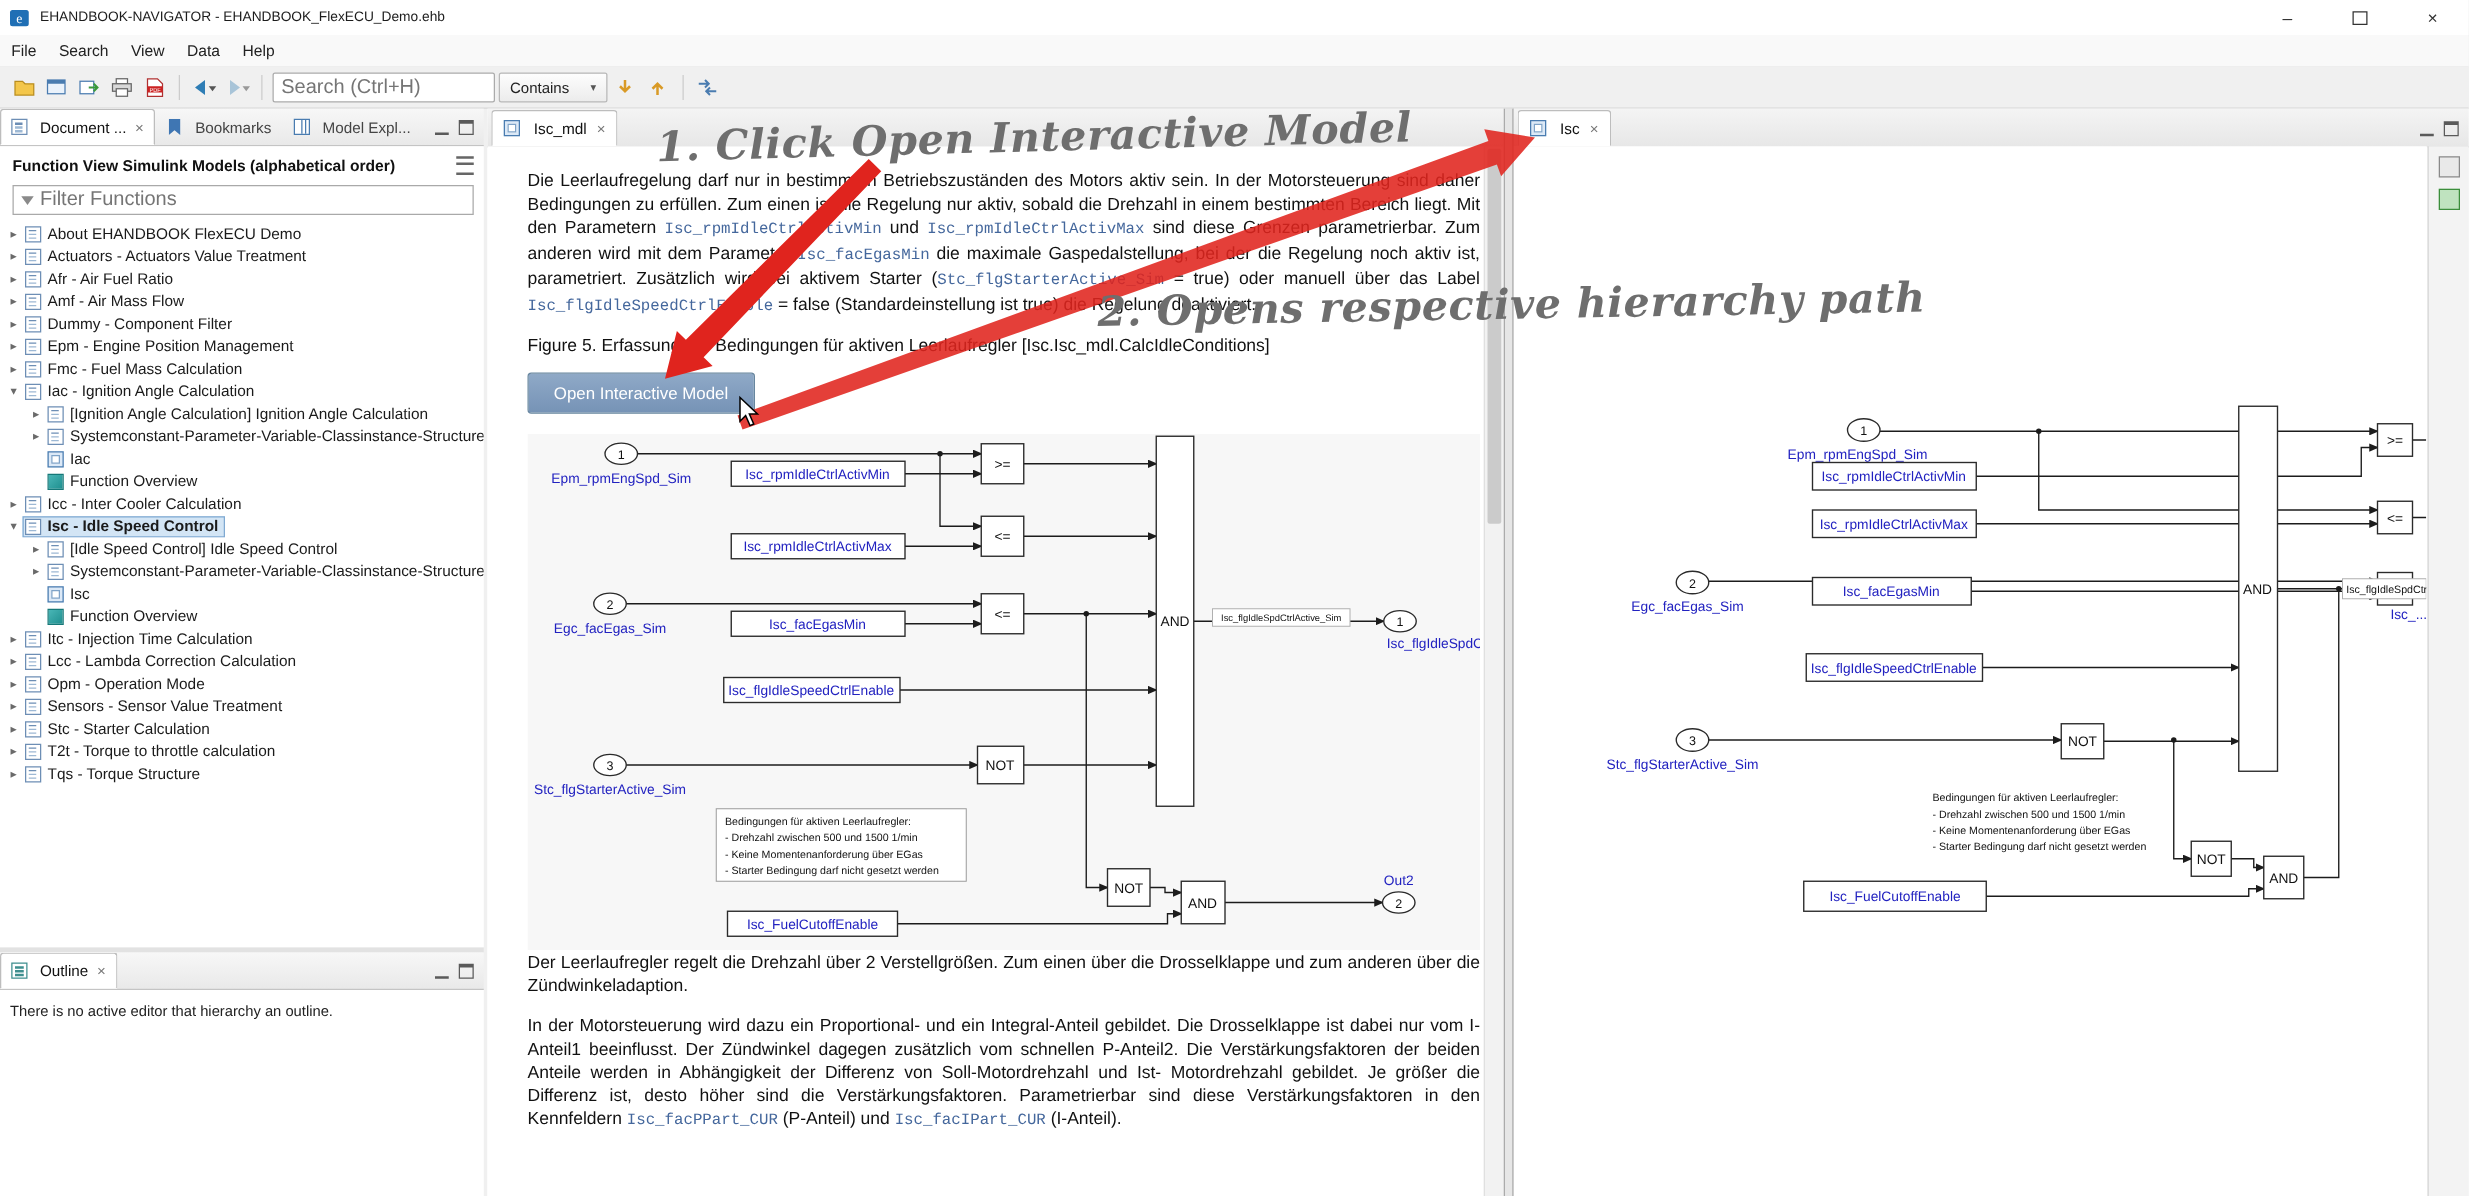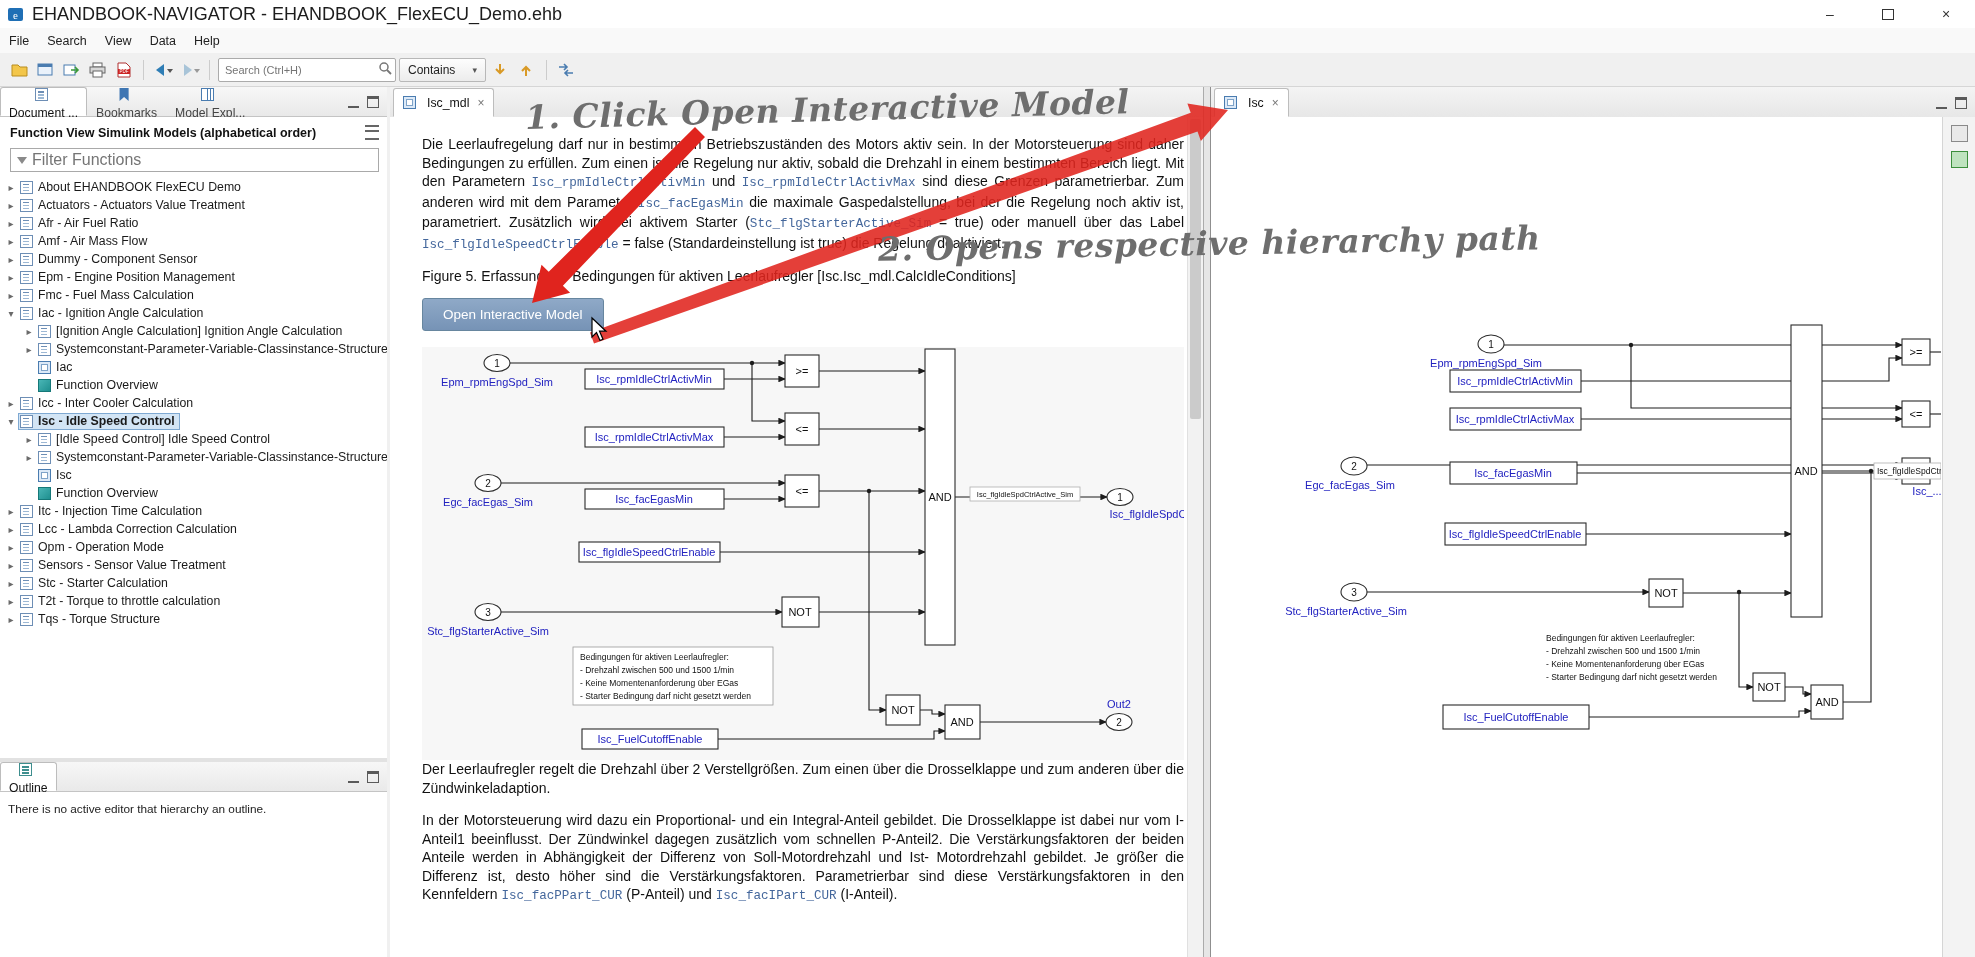--- a/index.html
+++ b/index.html
@@ -2,42 +2,42 @@
 <html><head>
 <meta charset="utf-8">
 <style>
   html,body{margin:0;padding:0;}
   body{width:1975px;height:957px;overflow:hidden;position:relative;background:#f0f0f0;
        font-family:"Liberation Sans",sans-serif;-webkit-font-smoothing:antialiased;}
 
   
   .titlebar{position:absolute;top:0;left:0;right:0;height:28px;background:#fff;border-bottom:1px solid #e3e3e3;display:flex;align-items:center;}
   .app-icon{width:17px;height:17px;margin:0 8px 0 7px;}
-  .title-text{font-size:18px;color:#1c1c1c;}
+  .title-text{font-size:11px;color:#1c1c1c;}
   .win-btns{margin-left:auto;display:flex;height:100%;}
   .win-btn{width:58px;display:flex;align-items:center;justify-content:center;font-size:14px;color:#333;}
   .max-glyph{width:10px;height:9px;border:1.2px solid #333;}
 
   
   .menubar{position:absolute;top:28px;left:0;right:0;height:25px;background:#f9f9f9;border-bottom:1px solid #e6e6e6;display:flex;align-items:center;font-size:12.5px;color:#222;}
   .menu-item{padding:0 9px;}
 
   
   .toolbar{position:absolute;top:53px;left:0;right:0;height:34px;background:#f0f0f0;border-bottom:1px solid #d6d6d6;display:flex;align-items:center;gap:3px;padding-left:8px;box-sizing:border-box;}
   .tb-icon{width:23px;height:23px;display:flex;align-items:center;justify-content:center;}
   .tb-sep{width:1px;height:20px;background:#cccccc;margin:0 5px;}
   .search-box{width:176px;height:22px;border:1px solid #ababab;background:#fff;display:flex;align-items:center;border-radius:2px;}
-  .search-box input{border:0;outline:0;flex:1;font-size:11px;padding:0 6px;color:#444;background:transparent;font-family:"Liberation Sans",sans-serif;}
+  .search-box input{border:0;outline:0;flex:1;font-size:16px;padding:0 6px;color:#444;background:transparent;font-family:"Liberation Sans",sans-serif;}
   .mag{flex:0 0 18px;}
   .contains-btn{height:22px;border:1px solid #b8b8b8;background:linear-gradient(#fdfdfd,#ececec);font-size:12px;display:flex;align-items:center;padding:0 8px;gap:17px;border-radius:2px;color:#222;}
   .chev{font-size:9px;color:#555;}
 
   
   .view-tabbar{height:30px;display:flex;align-items:flex-end;background:linear-gradient(#f7f7f7,#e9e9e9);border-bottom:1px solid #c4c4c4;box-sizing:border-box;}
-  .view-tab{height:29px;display:flex;align-items:center;padding:0 8px;font-size:12.2px;color:#444;gap:5px;border:1px solid transparent;box-sizing:border-box;white-space:nowrap;flex-direction:column;}
+  .view-tab{height:29px;display:flex;align-items:center;padding:0 8px;font-size:12.2px;color:#444;gap:5px;border:1px solid transparent;box-sizing:border-box;white-space:nowrap;}
   .view-tab.active{background:#fff;border:1px solid #bdbdbd;border-bottom-color:#fff;border-radius:3px 3px 0 0;color:#111;}
   .tab-close{color:#777;font-size:12px;margin-left:2px;}
   .panel-btns{margin-left:auto;display:flex;gap:8px;padding:0 8px 8px 0;align-items:flex-end;}
   .minbtn{width:11px;height:8px;border-bottom:2px solid #5a5a5a;}
   .maxbtn{width:10px;height:8px;border:1.2px solid #5a5a5a;border-top-width:3px;}
   .tabicon{display:inline-block;}
 
   
   .left-panel{position:absolute;top:87px;left:0;width:387px;bottom:0;background:#f0f0f0;}
   .left-content{position:absolute;top:30px;left:0;right:0;bottom:199px;background:#fff;overflow:hidden;}
@@ -273,21 +273,21 @@
           <span class="arrow">▸</span>
           <span class="rowbody">
             <span class="ticon doc"></span>
             <span class="tlabel">Amf - Air Mass Flow</span>
           </span>
         </div>
         <div class="tree-row" style="padding-left: 4px;">
           <span class="arrow">▸</span>
           <span class="rowbody">
             <span class="ticon doc"></span>
-            <span class="tlabel">Dummy - Component Sensor</span>
+            <span class="tlabel">Dummy - Component Filter</span>
           </span>
         </div>
         <div class="tree-row" style="padding-left: 4px;">
           <span class="arrow">▸</span>
           <span class="rowbody">
             <span class="ticon doc"></span>
             <span class="tlabel">Epm - Engine Position Management</span>
           </span>
         </div>
         <div class="tree-row" style="padding-left: 4px;">

